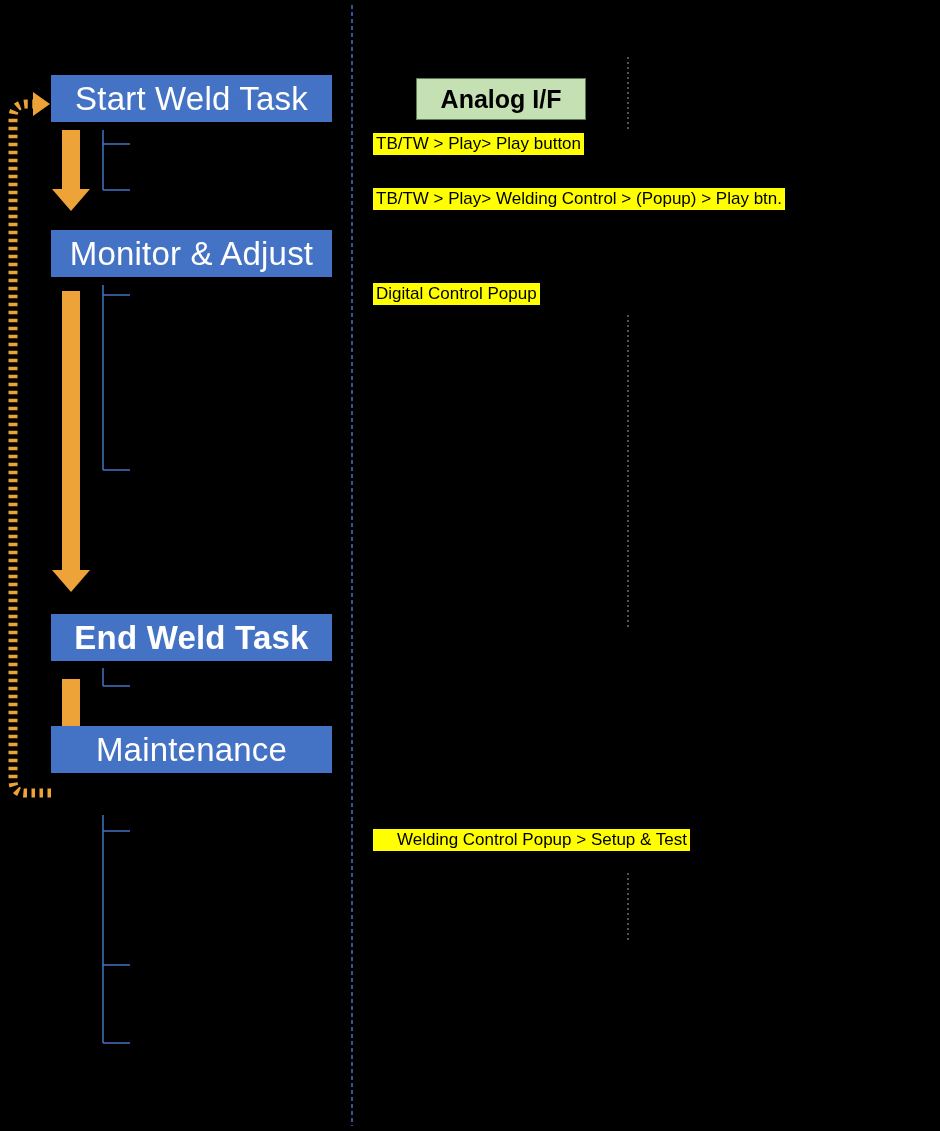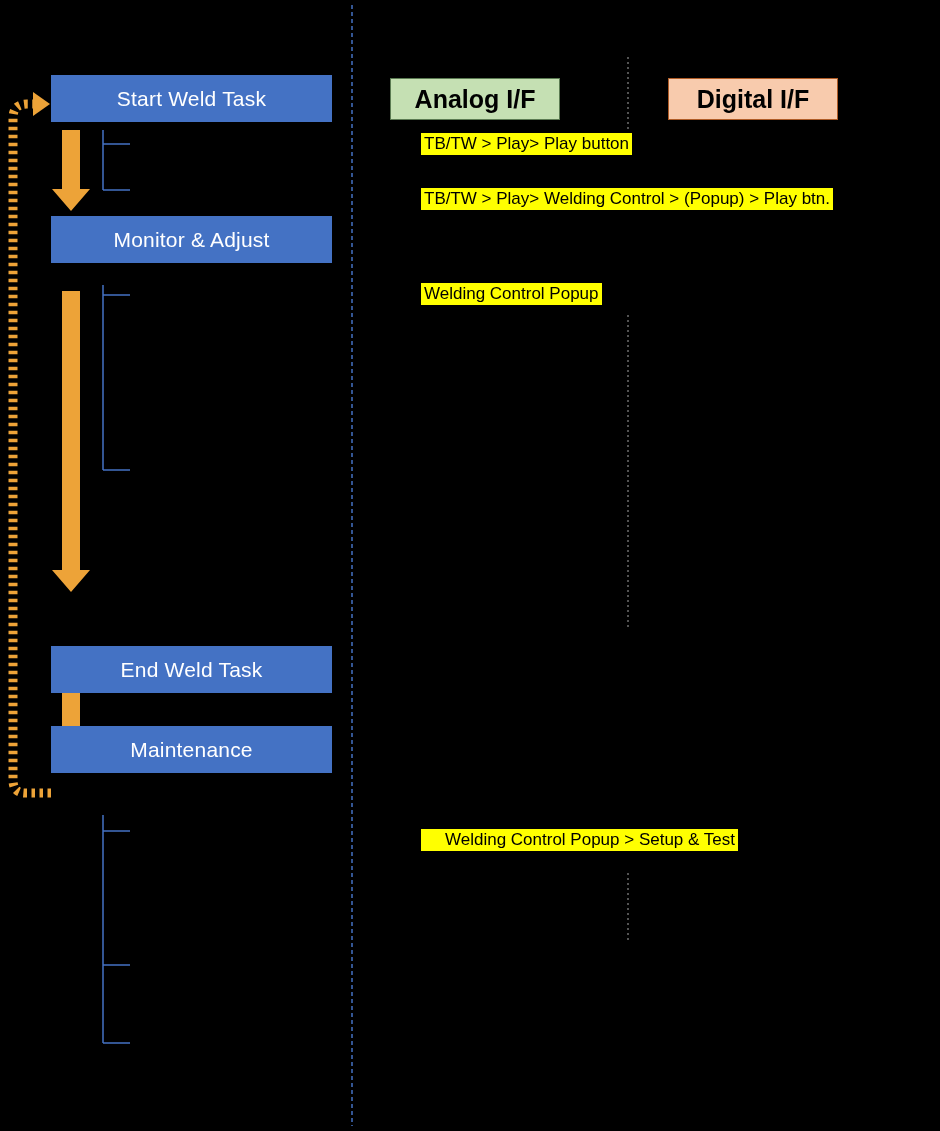--- a/index.html
+++ b/index.html
@@ -34,59 +34,58 @@
     left:0;top:0;
     width:940px;height:1131px;
   }
   .task-box{
     position:absolute;
     left:51px;
     width:281px;
     height:47px;
     background:var(--task-fill);
     color:var(--task-text);
-    font-size:21px;
+    font-size:33px;
     display:flex;
     align-items:center;
     justify-content:center;
     letter-spacing:0.2px;
   }
   .col-header{
     position:absolute;
     top:78px;
     width:170px;
     height:42px;
     display:flex;
     align-items:center;
     justify-content:center;
     font-size:25px;
     font-weight:bold;
     color:#000000;
     box-sizing:border-box;
   }
   .col-header.analog{
-    left:390px;
+    left:416px;
     background:var(--analog-fill);
     border:1.5px solid var(--analog-border);
   }
   .col-header.digital{
     left:668px;
     background:var(--digital-fill);
     border:1.5px solid var(--digital-border);
   }
   .note{
     position:absolute;
     left:373px;
     background:var(--note-bg);
     color:var(--note-text);
     font-size:17px;
     line-height:22px;
     padding:0 3px;
     white-space:nowrap;
-    margin-left:48px;
   }
 </style>
 </head>
 <body>
 
 <div class="canvas">
 
   <svg class="overlay" viewBox="0 0 940 1131">
 
     <line x1="352" y1="5" x2="352" y2="1126" style="stroke:var(--divider);stroke-width:1.5;stroke-dasharray:4 3;"></line>
@@ -108,31 +107,30 @@
 
     <path d="M 103 285 L 103 470 M 103 295 L 130 295 M 103 470 L 130 470" style="fill:none;stroke:var(--bracket);stroke-width:1.5;"></path>
 
     <path d="M 103 668 L 103 686 M 103 686 L 130 686" style="fill:none;stroke:var(--bracket);stroke-width:1.5;"></path>
 
     <path d="M 103 815 L 103 1043 M 103 831 L 130 831 M 103 965 L 130 965 M 103 1043 L 130 1043" style="fill:none;stroke:var(--bracket);stroke-width:1.5;"></path>
   </svg>
 
   <div class="task-box" style="top:75px;">Start Weld Task</div>
 
-  <div class="task-box" style="top:216px;">Monitor &amp; Adjust</div>
+  <div class="task-box" style="top:230px;">Monitor &amp; Adjust</div>
 
-  <div class="task-box" style="top:646px;">End Weld Task</div>
+  <div class="task-box" style="top:614px;font-weight:bold;">End Weld Task</div>
 
   <div class="task-box" style="top:726px;">Maintenance</div>
 
   <div class="col-header analog">Analog I/F</div>
 
-  <div class="col-header digital">Digital I/F</div>
 
   <div class="note" style="top:133px;">TB/TW &gt; Play&gt; Play button</div>
 
   <div class="note" style="top:188px;">TB/TW &gt; Play&gt; Welding Control &gt; (Popup) &gt; Play btn.</div>
 
-  <div class="note" style="top:283px;">Welding Control Popup</div>
+  <div class="note" style="top:283px;">Digital Control Popup</div>
 
   <div class="note" style="top:829px;padding-left:24px;">Welding Control Popup &gt; Setup &amp; Test</div>
 
 </div>
 
 </body></html>

